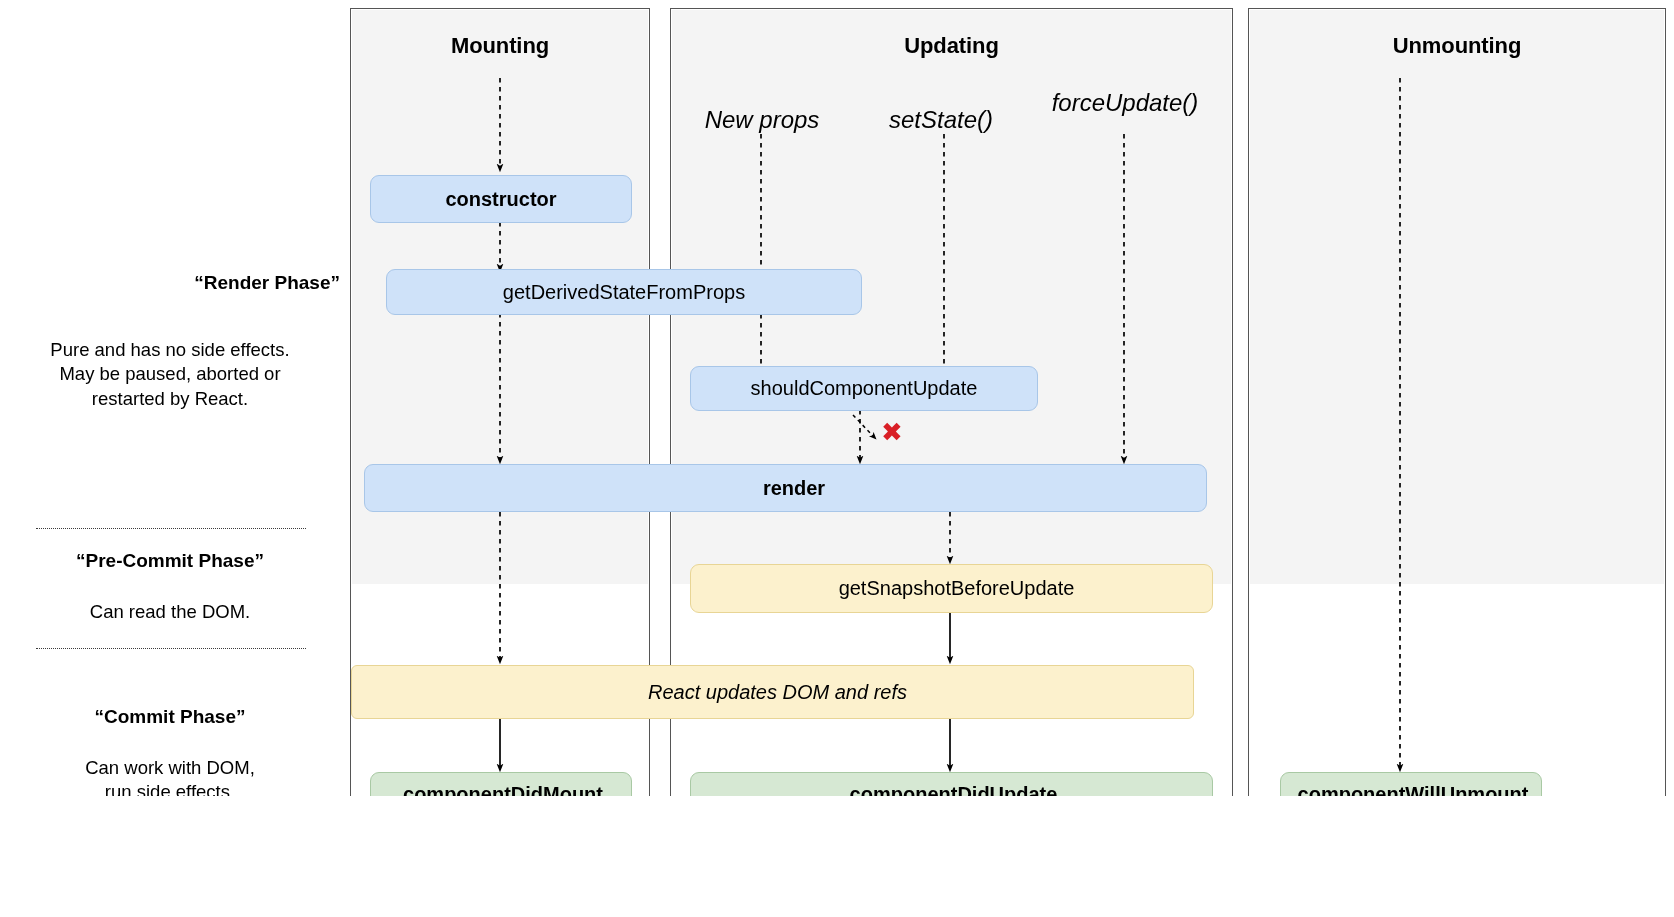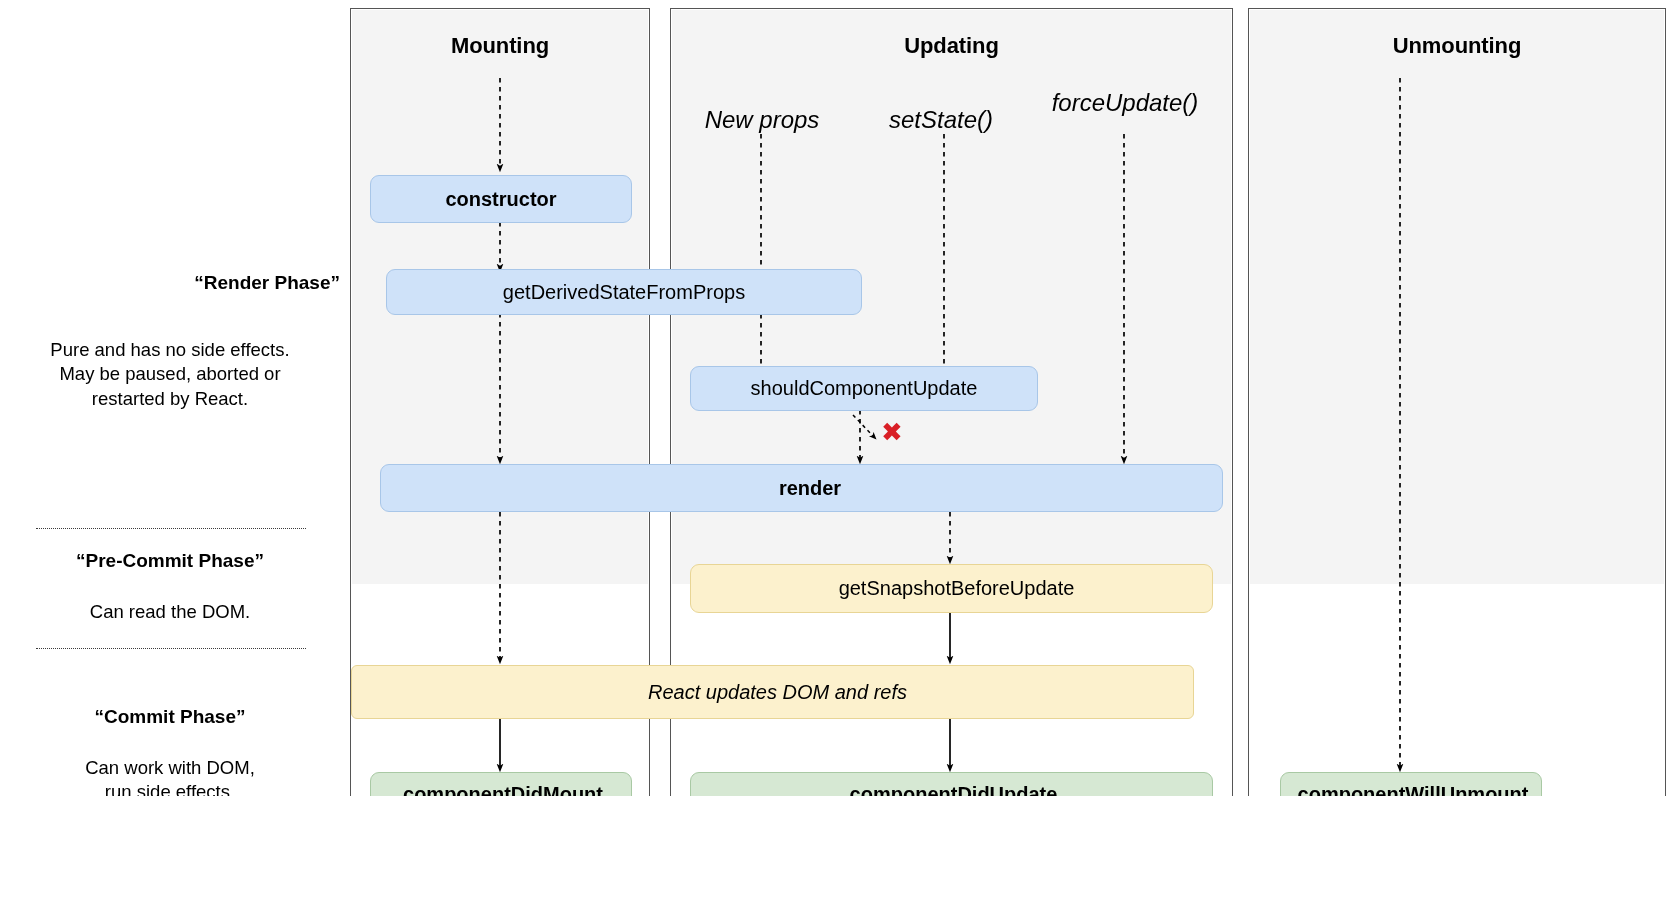--- a/index.html
+++ b/index.html
@@ -186,21 +186,21 @@
   </svg>
 
   <div class="redx" style="left:881px; top:419px;">✖</div>
 
   <div class="node blue bold" style="left:370px; top:175px; width:262px; height:48px;">constructor</div>
 
   <div class="node blue" style="left:386px; top:269px; width:476px; height:46px;">getDerivedStateFromProps</div>
 
   <div class="node blue" style="left:690px; top:366px; width:348px; height:45px;">shouldComponentUpdate</div>
 
-  <div class="node blue bold" style="left:380px; top:464px; width:843px; height:48px;padding-left:27px;">render</div>
+  <div class="node blue bold" style="left:364px; top:464px; width:843px; height:48px;padding-left:27px;">render</div>
 
   <div class="node yellow" style="left:690px; top:564px; width:523px; height:49px;">getSnapshotBeforeUpdate</div>
 
   <div class="node yellow italic" style="left:351px; top:665px; width:843px; height:54px;border-radius:6px;">React updates DOM and refs</div>
 
   <div class="node green bold" style="left:370px; top:772px; width:262px; height:45px;">componentDidMount</div>
 
   <div class="node green bold" style="left:1280px; top:772px; width:262px; height:45px;">componentWillUnmount</div>
 
   <div class="node green bold" style="left:690px; top:772px; width:523px; height:45px;">componentDidUpdate</div>

